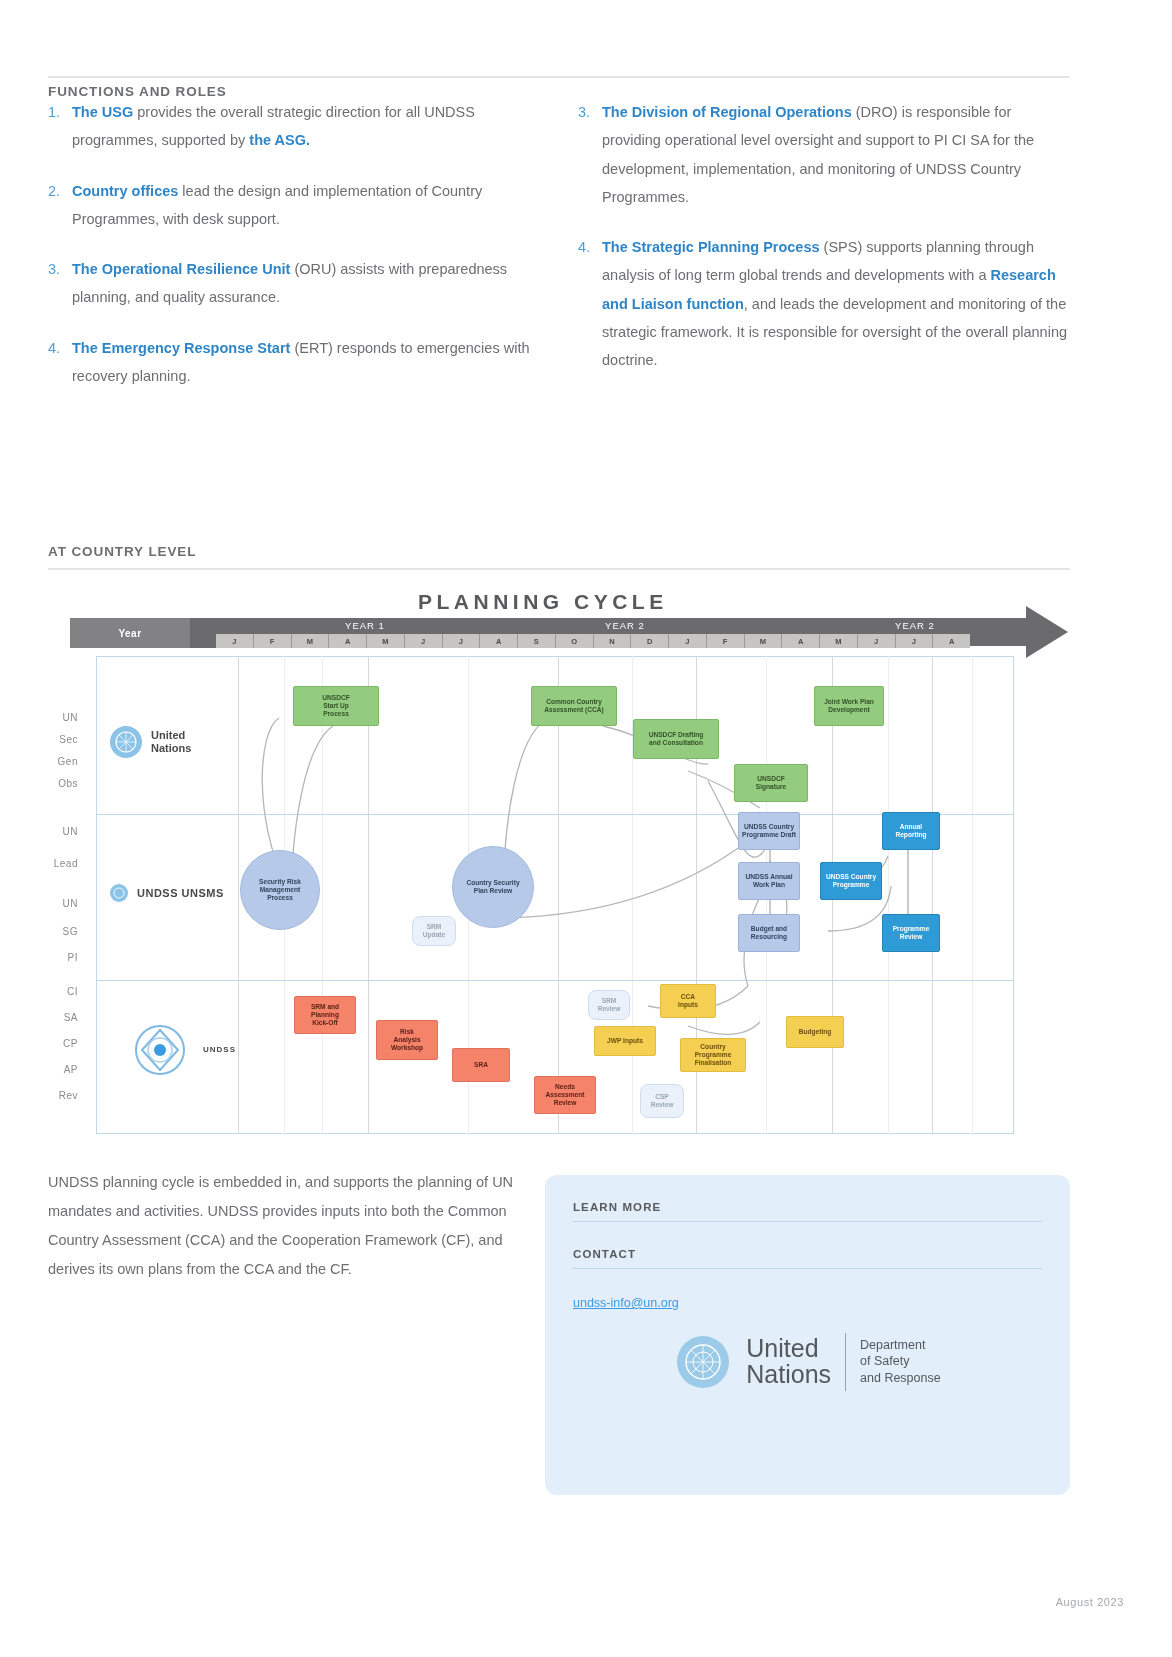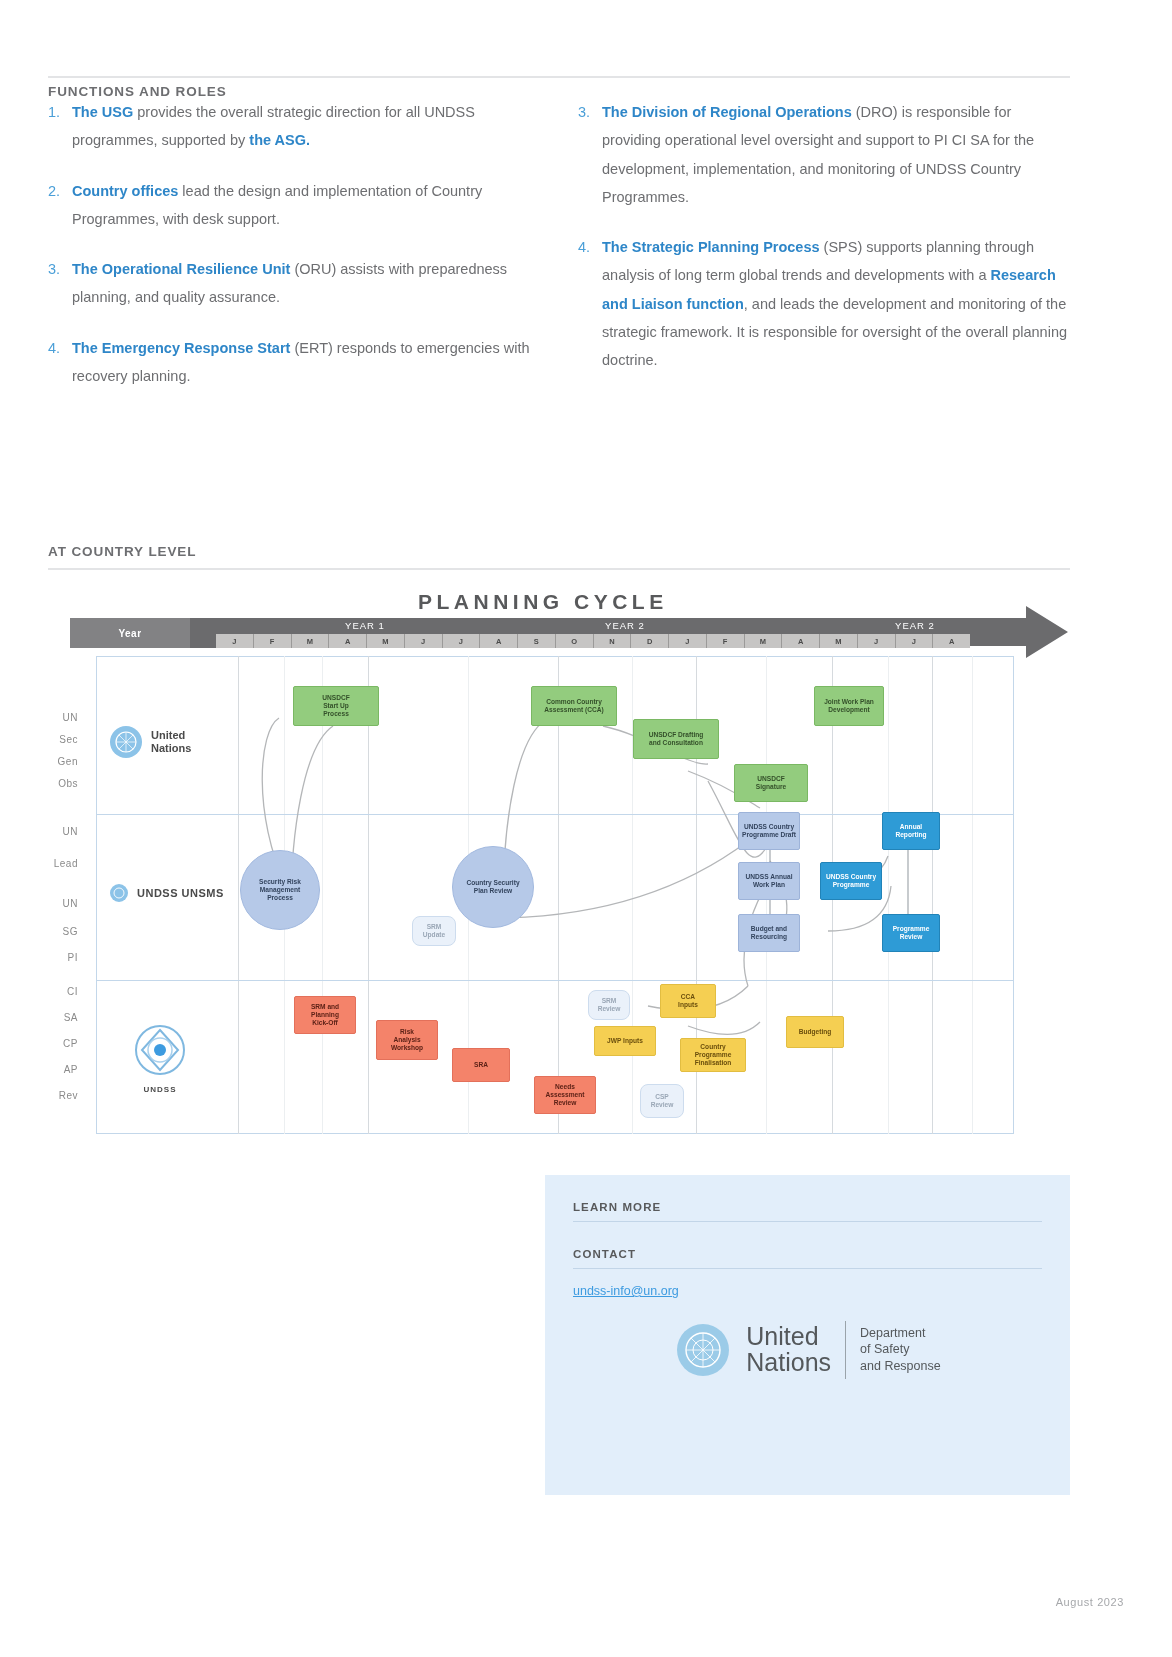--- a/index.html
+++ b/index.html
@@ -130,20 +130,21 @@
   }
 
   
   .body-par {
     position:absolute;
     font-size:14.5px; line-height:2.0; color:#6d6e71;
   }
   .panel {
     position:absolute;
     background:#e2eefa;
+    border-radius:12px;
   }
   .panel-head {
     font-size:11.5px; font-weight:700; letter-spacing:1.1px;
     color:#58595b; text-transform:uppercase;
   }
   .panel-rule { height:1px; background:#c2d5e8; margin:8px 0 12px; }
   .panel-txt { font-size:12.5px; line-height:1.75; color:#6d6e71; }
   .lnk { color:#3d9be0; text-decoration:underline; }
 
   .unlogo-row { display:flex; align-items:center; gap:14px; margin-top:18px; justify-content:center;}
@@ -287,21 +288,21 @@
     </div>
 
     <div class="lane-label" style="left:60px; top:296px;">
       <svg width="22" height="22" viewBox="0 0 22 22">
         <circle cx="11" cy="11" r="9" fill="#8cc3e8"></circle>
         <circle cx="11" cy="11" r="5" fill="none" stroke="#ffffff" stroke-width=".9"></circle>
       </svg>
       <div class="lane-txt" style="letter-spacing:.5px;">UNDSS  UNSMS</div>
     </div>
 
-    <div class="lane-label" style="left:86px; top:438px; flex-direction:column; gap:9px;text-align:right;">
+    <div class="lane-label" style="left:86px; top:438px; flex-direction:row; gap:17px;text-align:right;">
       <svg width="52" height="52" viewBox="0 0 52 52">
         <circle cx="26" cy="26" r="24" fill="none" stroke="#7fb8e0" stroke-width="2"></circle>
         <polygon points="26,6 44,26 26,46 8,26" fill="none" stroke="#7fb8e0" stroke-width="2"></polygon>
         <circle cx="26" cy="26" r="12" fill="none" stroke="#a8d0ed" stroke-width="1.5"></circle>
         <circle cx="26" cy="26" r="6" fill="#3d9be0"></circle>
       </svg>
       <div class="lane-txt" style="font-size:8px; letter-spacing:1px;">UNDSS</div>
     </div>
 
     <svg style="position:absolute; left:0; top:0; width:1022px; height:560px; pointer-events:none;">
@@ -422,29 +423,30 @@
     </div>
     <div class="node n-yellow" style="left:632px; top:452px; width:66px; height:34px;">
       <span style="white-space:pre-line;">Country Programme
 Finalisation</span>
     </div>
     <div class="node n-yellow" style="left:738px; top:430px; width:58px; height:32px;">
       <span style="white-space:pre-line;">Budgeting</span>
     </div>
   </div>
 
+  <div class="body-par" style="left:48px; top:1168px; width:470px;">UNDSS planning cycle is embedded in, and supports the planning of UN mandates and activities. UNDSS provides inputs into both the Common Country Assessment (CCA) and the Cooperation Framework (CF), and derives its own plans from the CCA and the CF.</div>
 
   <div class="panel" style="left:545px; top:1175px; width:525px; height:320px; padding:26px 28px;">
 
     <div class="panel-head">LEARN MORE</div>
     <div class="panel-rule"></div>
 
     <div class="panel-head" style="margin-top:26px;">CONTACT</div>
     <div class="panel-rule"></div>
-    <a class="lnk panel-txt" style="display:inline-block;" href="#">undss-info@un.org</a>
+    <a class="lnk panel-txt" style="display:inline-block;margin-top:12px;" href="#">undss-info@un.org</a>
 
     <div class="unlogo-row">
       <svg width="58" height="58" viewBox="0 0 58 58">
         <circle cx="29" cy="29" r="26" fill="#9bcbe8"></circle>
         <circle cx="29" cy="29" r="17" fill="none" stroke="#ffffff" stroke-width="1.4"></circle>
         <circle cx="29" cy="29" r="10" fill="none" stroke="#ffffff" stroke-width="1"></circle>
         <path d="M29 12 v34 M12 29 h34 M17 17 l24 24 M41 17 l-24 24" stroke="#ffffff" stroke-width=".8" fill="none"></path>
       </svg>
       <div>
         <div class="un-wordmark">United</div>

